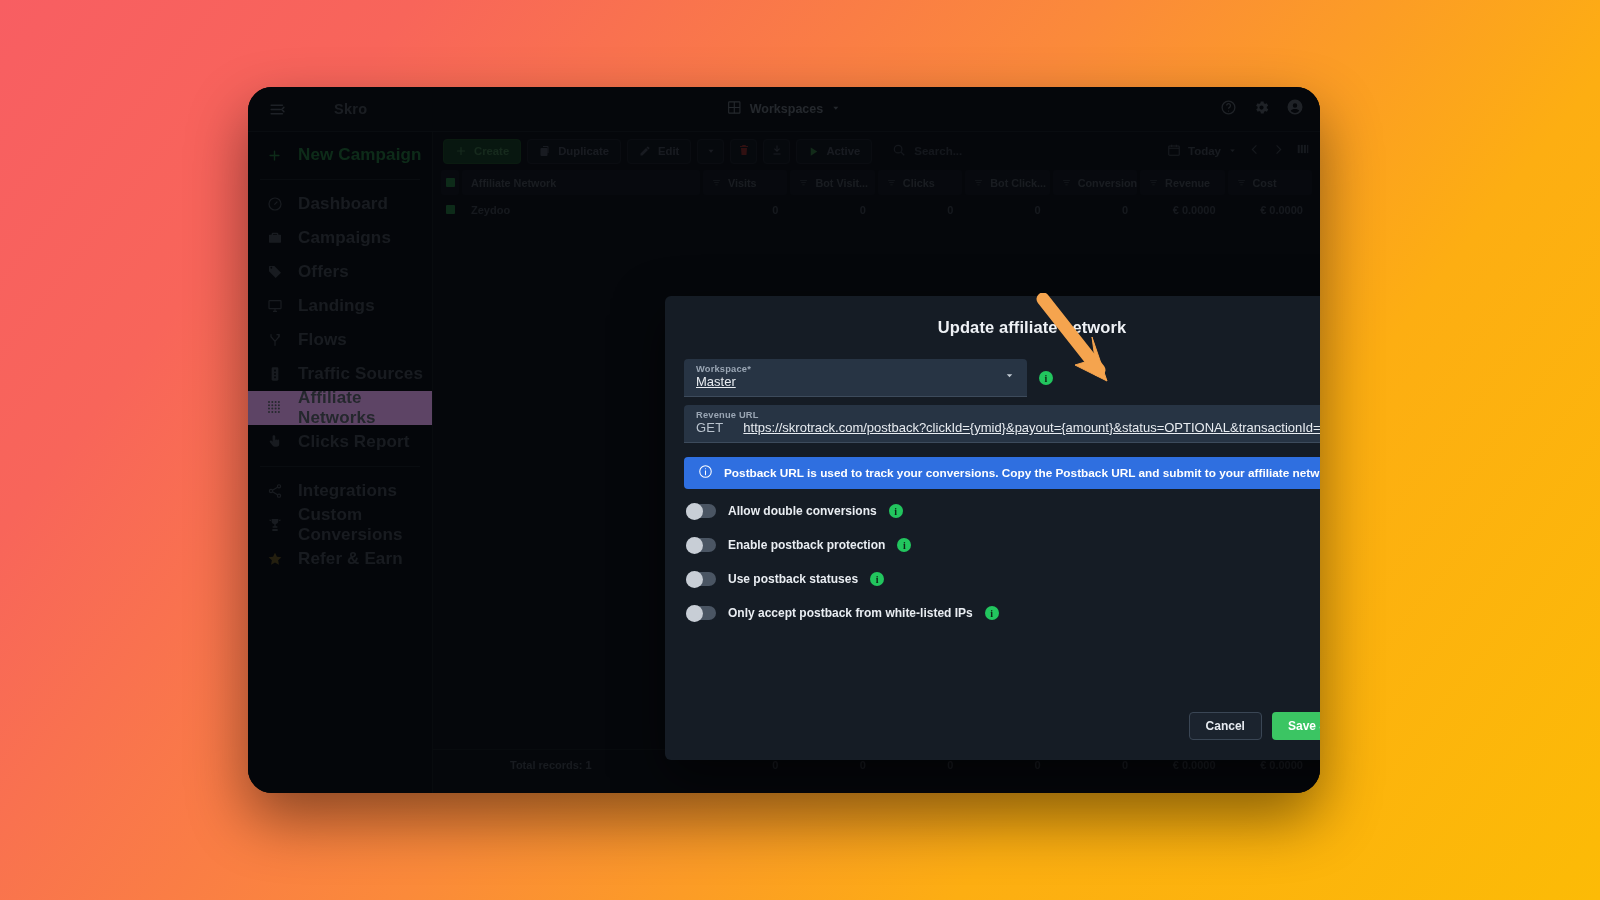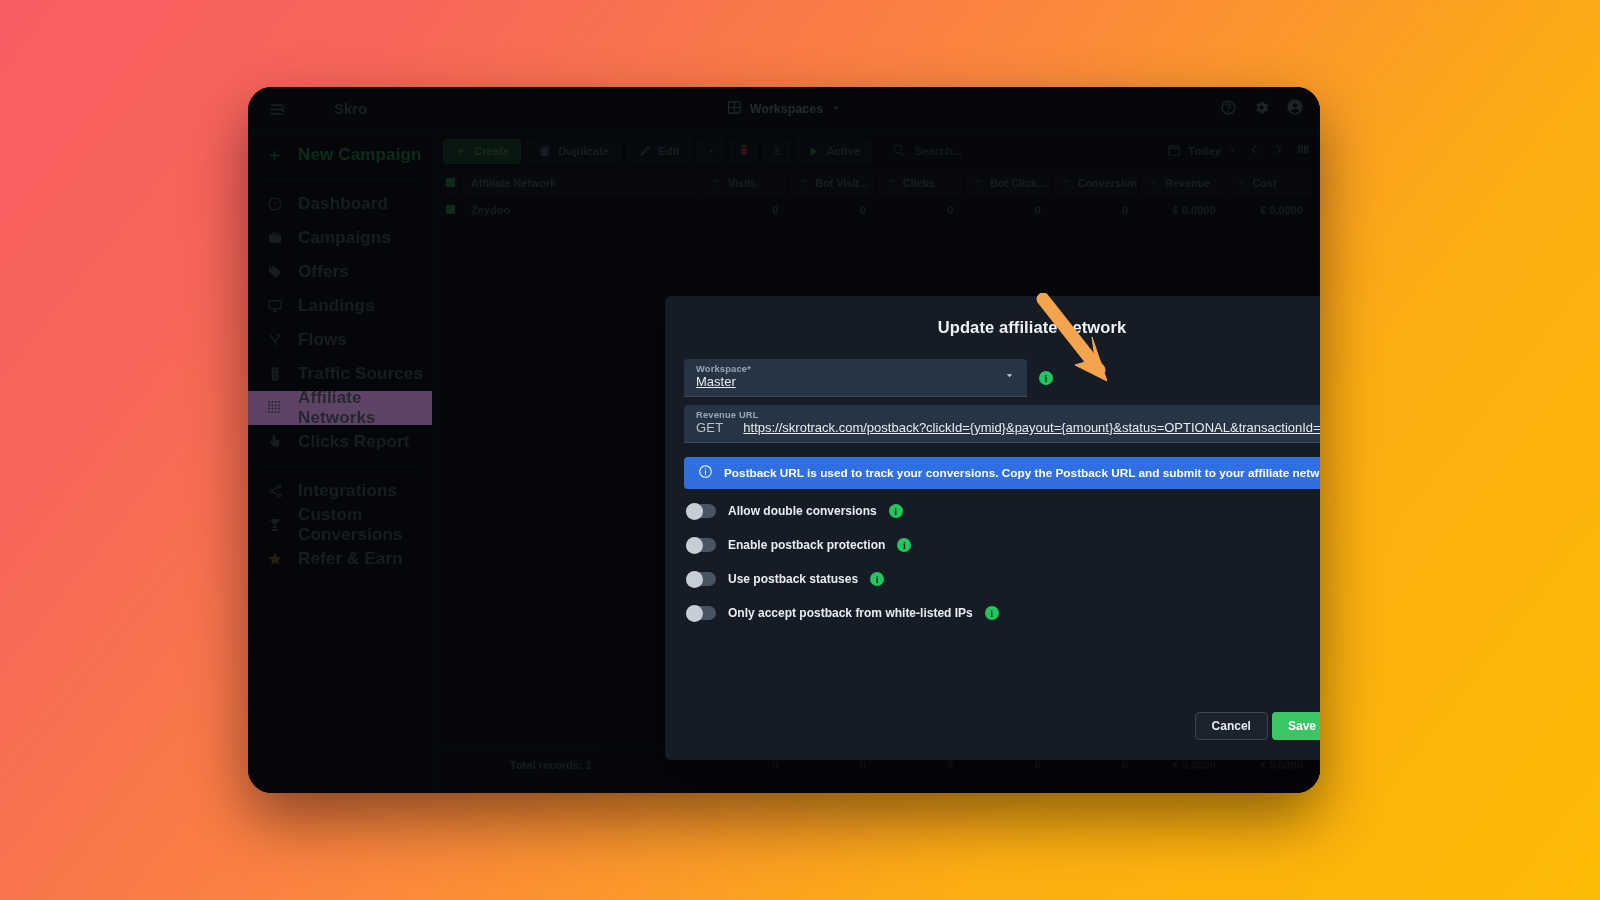--- a/index.html
+++ b/index.html
@@ -263,21 +263,21 @@
     content: ""; position: absolute;
     left: 0; top: -1.5px;
     width: 17px; height: 17px;
     border-radius: 50%;
     background: #c8ced6;
   }
   .toggle-label { font-size: 12px; font-weight: 700; color: #e9edf2; }
 
   .modal-actions {
     margin-top: auto; margin-bottom: 20px;
-    display: flex; justify-content: flex-end; gap: 4px;
+    display: flex; justify-content: flex-end; gap: 10px;
   }
   .btn {
     height: 28px; border-radius: 4px;
     display: flex; align-items: center; justify-content: center;
     padding: 0 16px;
     font-size: 12px; font-weight: 700;
   }
   .btn.cancel { background: #1b232e; border: 1px solid #3a4655; color: #e6eaf0; }
   .btn.save { background: #3bc563; color: #fff; }
 

